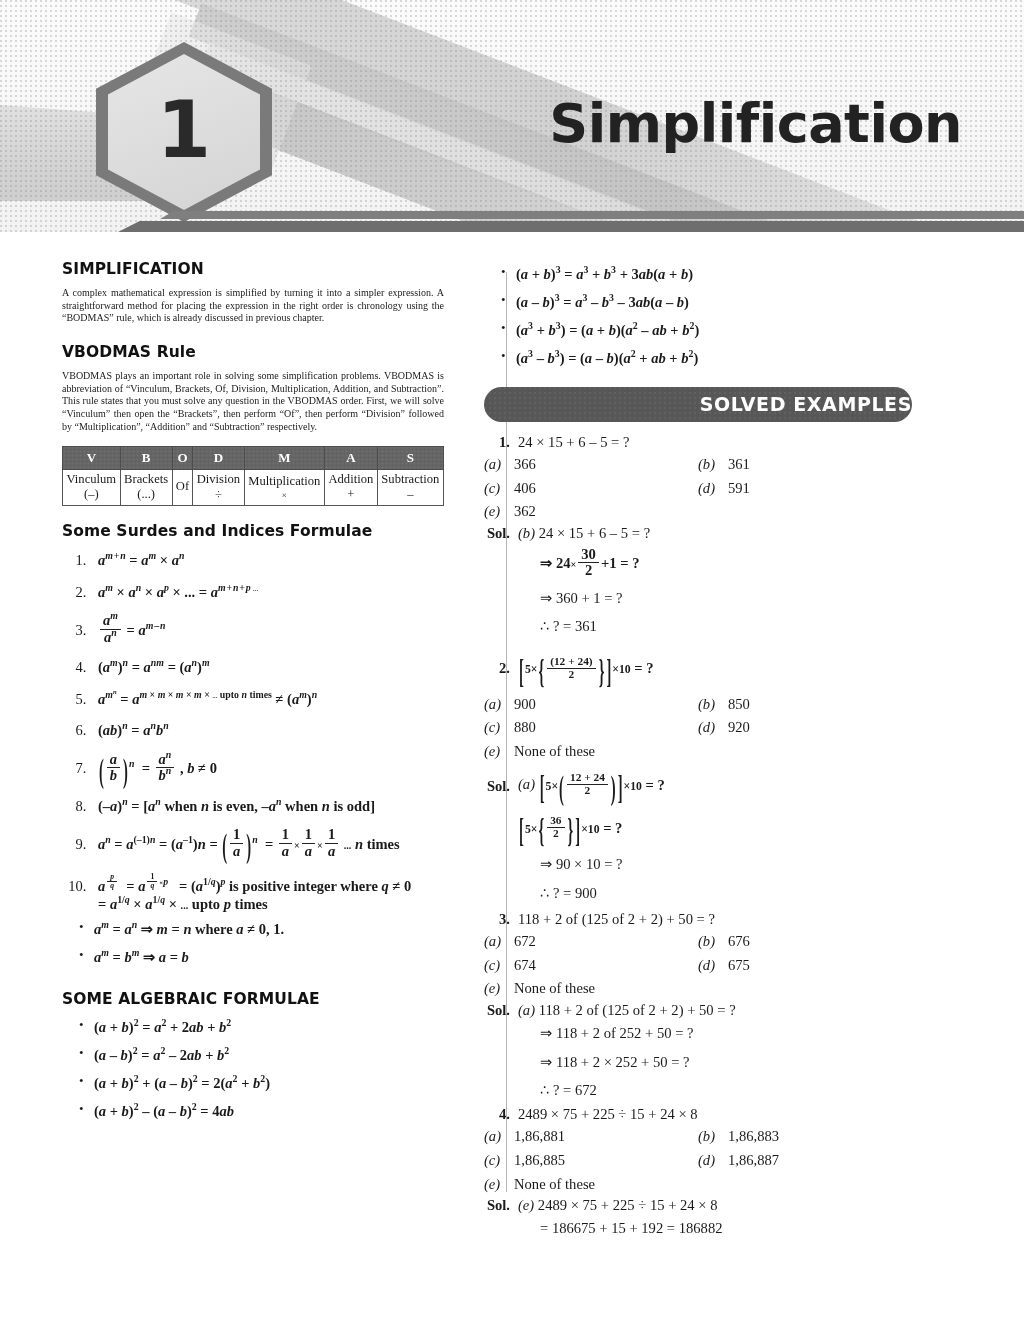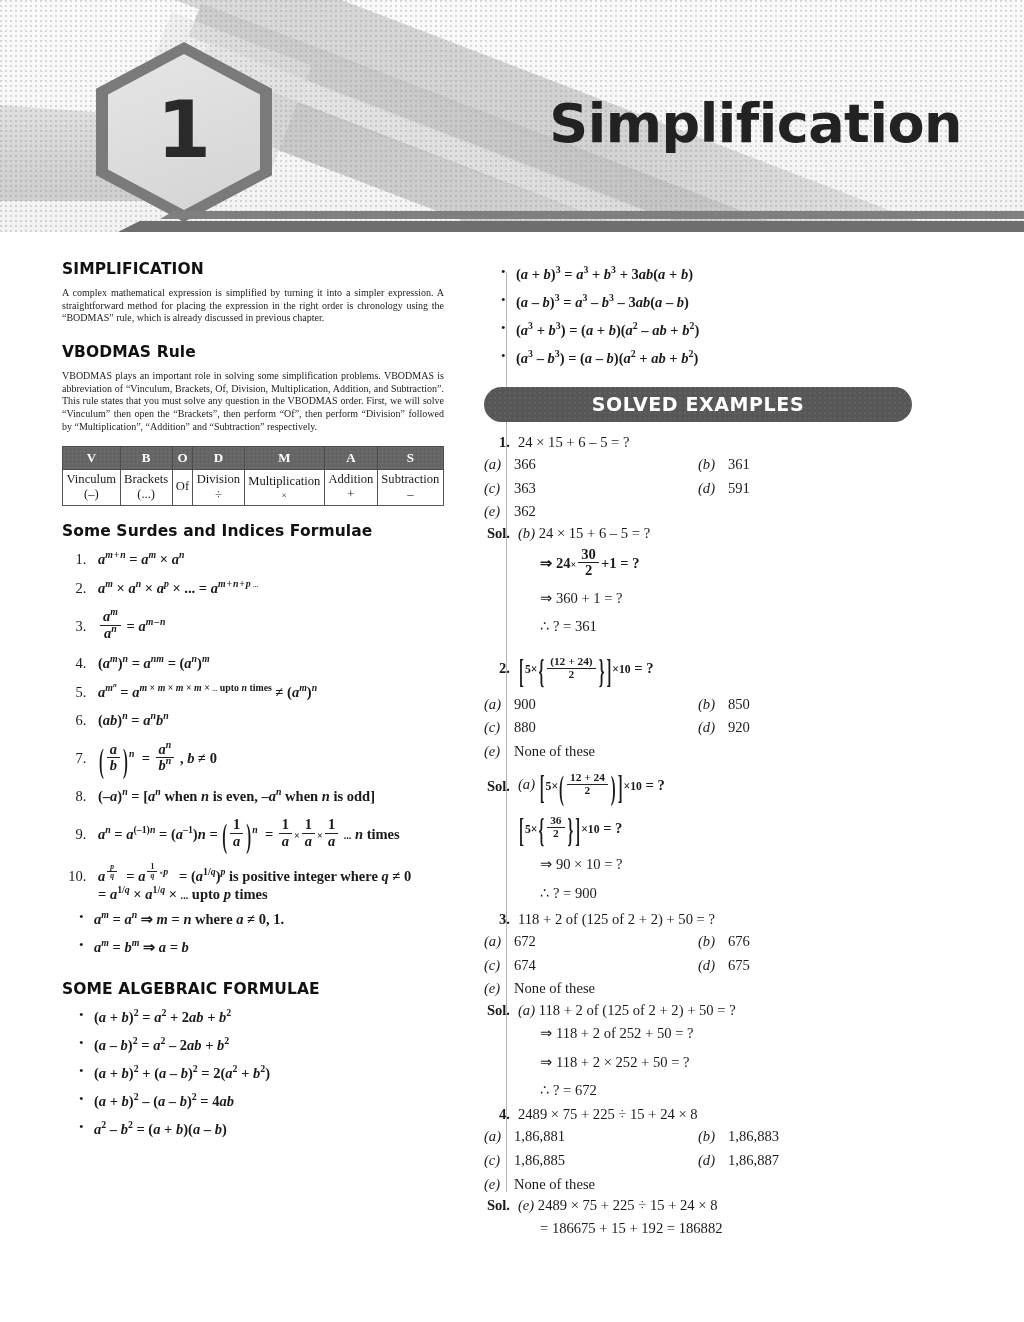--- a/index.html
+++ b/index.html
@@ -161,21 +161,21 @@
   }
   table.vb td .sym { display: block; }
 
   
   ol.formulae {
     margin: 8px 0 0 0;
     padding: 0 0 0 28px;
     font-size: 14.5px;
   }
   ol.formulae > li {
-    margin: 0 0 7px 0;
+    margin: 10px 0 7px 0;
     padding-left: 8px;
     line-height: 1.5;
   }
   ul.bullets {
     margin: 4px 0 0 0;
     padding: 0 0 0 32px;
     font-size: 14.5px;
     list-style: none;
   }
   ul.bullets > li {
@@ -219,21 +219,21 @@
 
   
   .solved-banner {
     margin: 18px 0 12px 0;
     background: #575757;
     color: #ffffff;
     font-family: "DejaVu Sans", sans-serif;
     font-weight: bold;
     font-size: 19px;
     letter-spacing: .6px;
-    text-align: center;
+    text-align: right;
     border-radius: 22px;
     padding: 6px 0 7px 0;
     background-image: radial-gradient(circle at 1px 1px, rgba(255,255,255,.13) 0.6px, transparent 0.8px);
     background-size: 5px 5px;
   }
   .q { display: flex; margin: 0 0 2px 0; font-size: 14.6px; }
   .q-num { width: 34px; text-align: right; font-weight: bold; padding-right: 8px; flex: none; }
   .q-body { flex: 1; }
   .opts { display: flex; flex-wrap: wrap; margin: 2px 0 0 0; }
   .opt { width: 50%; display: flex; font-size: 14.6px; line-height: 1.62; }
@@ -357,21 +357,20 @@
       <li><span class="math"><i>a</i><sup><i>m</i></sup> = <i>b</i><sup><i>m</i></sup> ⇒ <i>a</i> = <i>b</i></span></li>
     </ul>
 
     <h2 class="sec" style="margin-top:22px">SOME ALGEBRAIC FORMULAE</h2>
 
     <ul class="bullets">
       <li><span class="math">(<i>a</i> + <i>b</i>)<sup>2</sup> = <i>a</i><sup>2</sup> + 2<i>ab</i> + <i>b</i><sup>2</sup></span></li>
       <li><span class="math">(<i>a</i> – <i>b</i>)<sup>2</sup> = <i>a</i><sup>2</sup> – 2<i>ab</i> + <i>b</i><sup>2</sup></span></li>
       <li><span class="math">(<i>a</i> + <i>b</i>)<sup>2</sup> + (<i>a</i> – <i>b</i>)<sup>2</sup> = 2(<i>a</i><sup>2</sup> + <i>b</i><sup>2</sup>)</span></li>
       <li><span class="math">(<i>a</i> + <i>b</i>)<sup>2</sup> – (<i>a</i> – <i>b</i>)<sup>2</sup> = 4<i>ab</i></span></li>
-      <li><span class="math"><i>a</i><sup>2</sup> – <i>b</i><sup>2</sup> = (<i>a</i> + <i>b</i>)(<i>a</i> – <i>b</i>)</span></li>
     </ul>
   </div>
 
   <div class="col col-right">
 
     <ul class="bullets">
       <li><span class="math">(<i>a</i> + <i>b</i>)<sup>3</sup> = <i>a</i><sup>3</sup> + <i>b</i><sup>3</sup> + 3<i>ab</i>(<i>a</i> + <i>b</i>)</span></li>
       <li><span class="math">(<i>a</i> – <i>b</i>)<sup>3</sup> = <i>a</i><sup>3</sup> – <i>b</i><sup>3</sup> – 3<i>ab</i>(<i>a</i> – <i>b</i>)</span></li>
       <li><span class="math">(<i>a</i><sup>3</sup> + <i>b</i><sup>3</sup>) = (<i>a</i> + <i>b</i>)(<i>a</i><sup>2</sup> – <i>ab</i> + <i>b</i><sup>2</sup>)</span></li>
       <li><span class="math">(<i>a</i><sup>3</sup> – <i>b</i><sup>3</sup>) = (<i>a</i> – <i>b</i>)(<i>a</i><sup>2</sup> + <i>ab</i> + <i>b</i><sup>2</sup>)</span></li>
@@ -388,21 +387,21 @@
         <div class="opt">
           <span class="opt-lab it">(a)</span>
           <span>366</span>
         </div>
         <div class="opt">
           <span class="opt-lab it">(b)</span>
           <span>361</span>
         </div>
         <div class="opt">
           <span class="opt-lab it">(c)</span>
-          <span>363</span>
+          <span>406</span>
         </div>
         <div class="opt">
           <span class="opt-lab it">(d)</span>
           <span>591</span>
         </div>
         <div class="opt opt-full">
           <span class="opt-lab it">(e)</span>
           <span>362</span>
         </div>
       </div>

